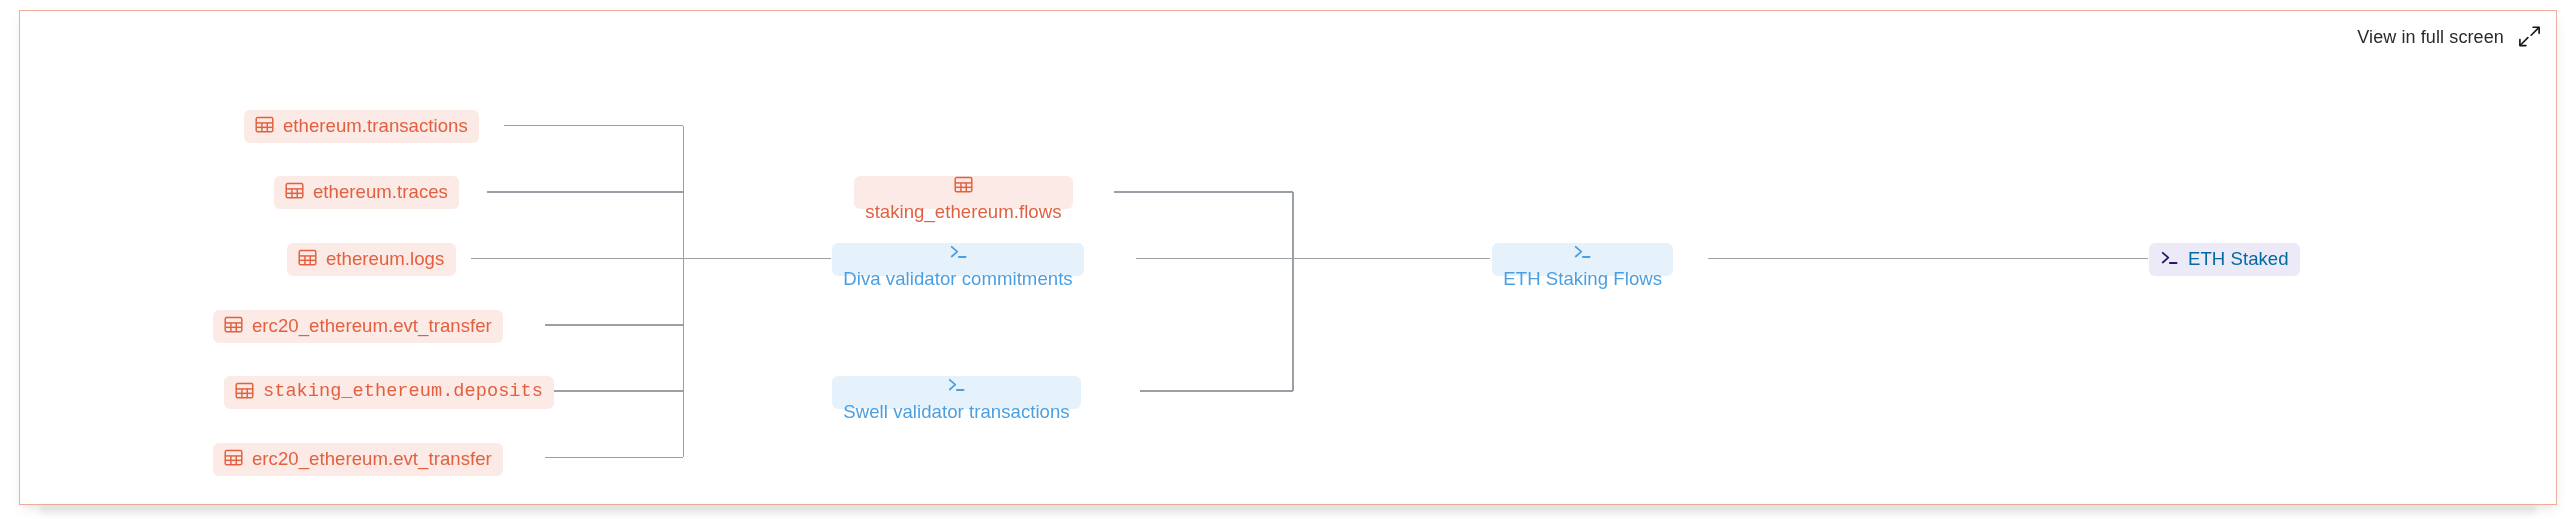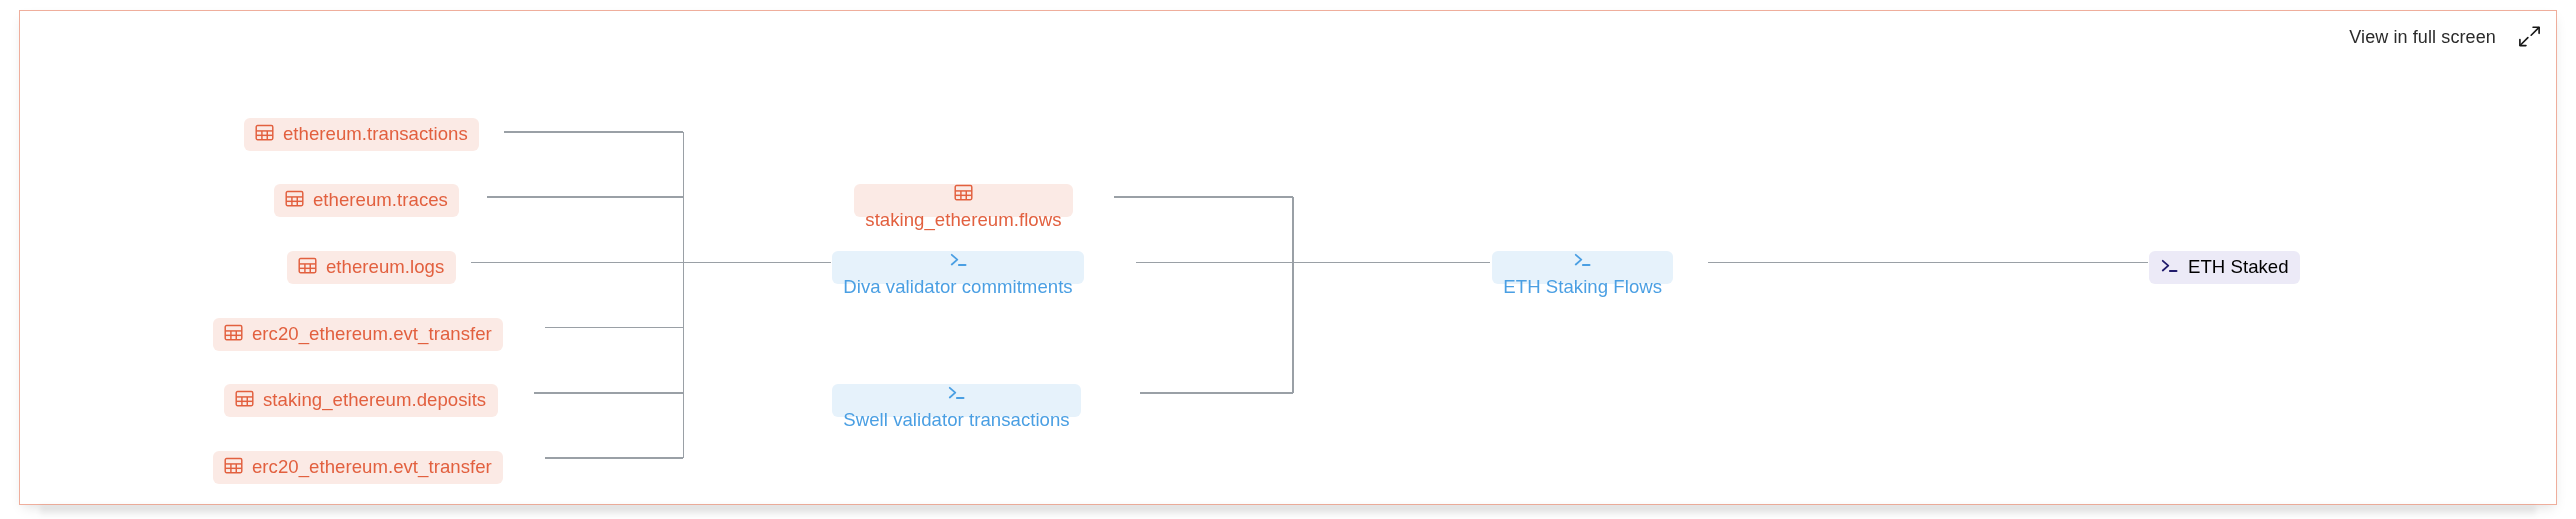--- a/index.html
+++ b/index.html
@@ -36,38 +36,37 @@
     pointer-events: none;
   }
 
   
   #fullscreen-control {
     position: absolute;
     right: 15.6px;
     top: 14px;
     display: flex;
     align-items: center;
-    gap: 22px;
+    gap: 14px;
     cursor: pointer;
     user-select: none;
   }
   #fullscreen-label {
     font-size: 18px;
     color: #2b2b2b;
     letter-spacing: 0.1px;
     white-space: nowrap;
     line-height: 1;
   }
   #fullscreen-icon { display: block; }
 
   
   #graph-canvas {
     position: absolute;
     inset: 0;
-    margin-top: 8px;
   }
   #edges-svg {
     position: absolute;
     left: 0; top: 0;
     width: 100%; height: 100%;
     pointer-events: none;
   }
 
   
   .node {
@@ -90,21 +89,21 @@
   }
   .node-icon { display: block; flex: 0 0 auto; }
 
   .node.table-node { background: #fbeae5; }
   .node.table-node .node-label { color: #e2603f; }
 
   .node.query-node { background: #e6f2fb; flex-direction: column; }
   .node.query-node .node-label { color: #4a9fe3; }
 
   .node.output-node { background: #eceaf7; }
-  .node.output-node .node-label { color: #000000; }
+  .node.output-node .node-label { color: #0369a1; }
 </style>
 </head>
 <body>
 
 <div id="lineage-card">
 
   <div id="graph-canvas">
     <svg id="edges-svg" viewBox="0 0 2932 572" preserveAspectRatio="none" aria-hidden="true">
         <line x1="559" y1="133" x2="767" y2="133" stroke="#9aa0a6" stroke-width="2" shape-rendering="crispEdges"></line>
         <line x1="540" y1="210" x2="767" y2="210" stroke="#9aa0a6" stroke-width="2" shape-rendering="crispEdges"></line>
@@ -163,21 +162,21 @@
               <g stroke="#e2603f" stroke-width="1.7" fill="none">
                 <rect x="1.4" y="1.8" width="19.2" height="16.4" rx="1.6"></rect>
                 <path d="M1.4 8.0 H20.6"></path>
                 <path d="M1.4 13.1 H20.6"></path>
                 <path d="M8.0 8.0 V18.2"></path>
                 <path d="M14.2 8.0 V18.2"></path>
               </g>
             </svg></span>
           <span class="node-label">erc20_ethereum.evt_transfer</span>
         </div>
-        <div class="node table-node" style="left: 204px; top: 365px;">
+        <div class="node table-node" style="left: 204px; top: 365px; font-family: Liberation Mono, monospace;">
           <span class="node-icon"><svg width="19" height="17.3" viewBox="0 0 22 20">
               <g stroke="#e2603f" stroke-width="1.7" fill="none">
                 <rect x="1.4" y="1.8" width="19.2" height="16.4" rx="1.6"></rect>
                 <path d="M1.4 8.0 H20.6"></path>
                 <path d="M1.4 13.1 H20.6"></path>
                 <path d="M8.0 8.0 V18.2"></path>
                 <path d="M14.2 8.0 V18.2"></path>
               </g>
             </svg></span>
           <span class="node-label">staking_ethereum.deposits</span>

